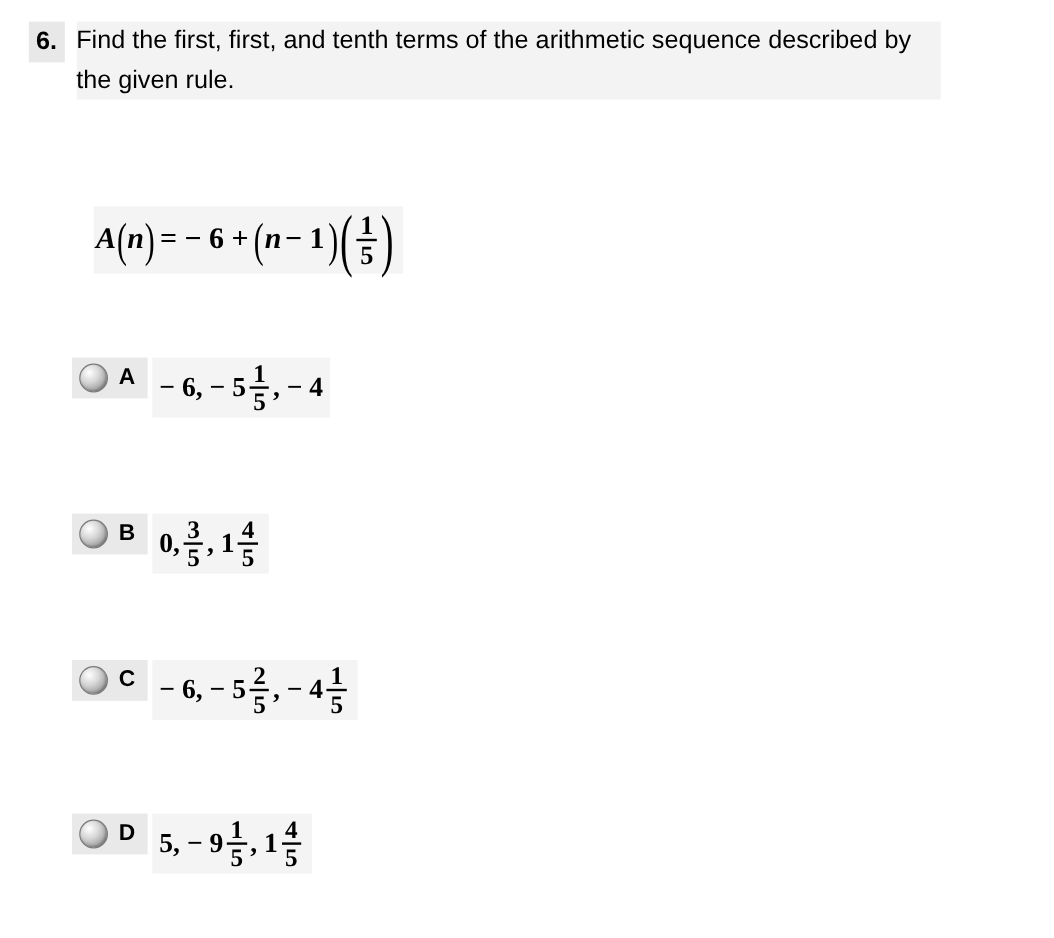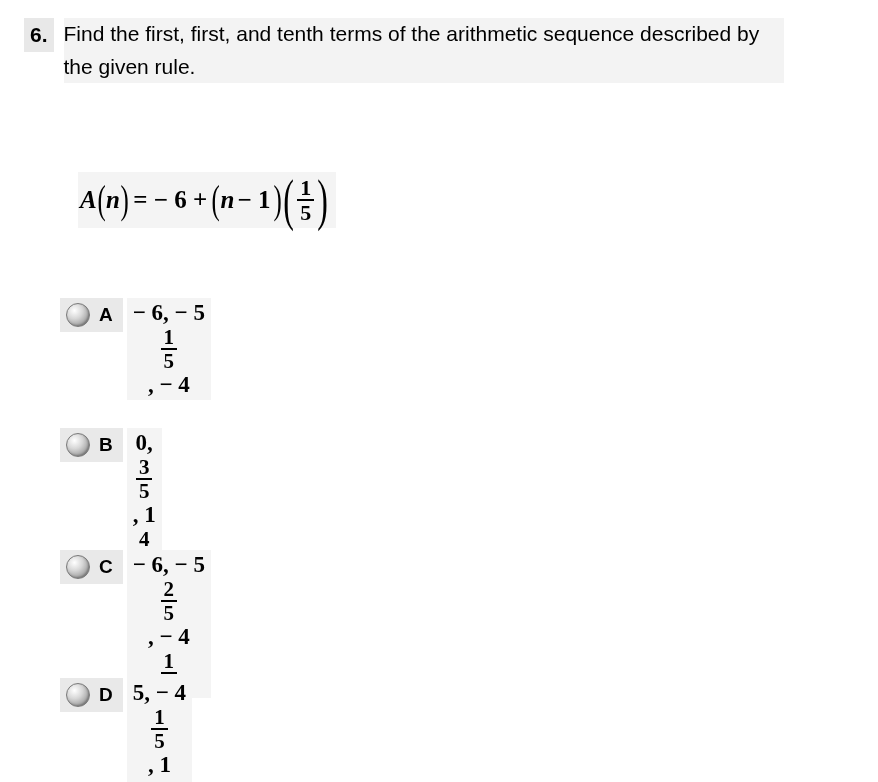--- a/index.html
+++ b/index.html
@@ -119,21 +119,20 @@
     font-family: "Liberation Serif", serif;
     font-size: 23px;
     font-weight: bold;
     background: #f4f4f4;
     padding: 2px 6px;
     display: flex;
     align-items: center;
     align-self: flex-end;
     margin-left: 4px;
     white-space: nowrap;
-    flex-direction: column;
   }
   .choice-body .frac {
     font-size: 21px;
   }
 </style>
 </head>
 <body>
 
 <div class="question-block">
   <div class="q-number">6.</div>
@@ -208,21 +207,21 @@
           <span class="den">5</span>
         </span>
       </div>
     </div>
     <div class="choice" style="top: 678px;">
       <div class="choice-tag">
         <span class="radio"></span>
         <span class="choice-letter">D</span>
       </div>
       <div class="choice-body">
-        <span>5, − 4</span>
+        <span>5, − 9</span>
         <span class="frac">
           <span class="num">1</span>
           <span class="den">5</span>
         </span>
         <span>, 1</span>
         <span class="frac">
           <span class="num">4</span>
           <span class="den">5</span>
         </span>
       </div>

